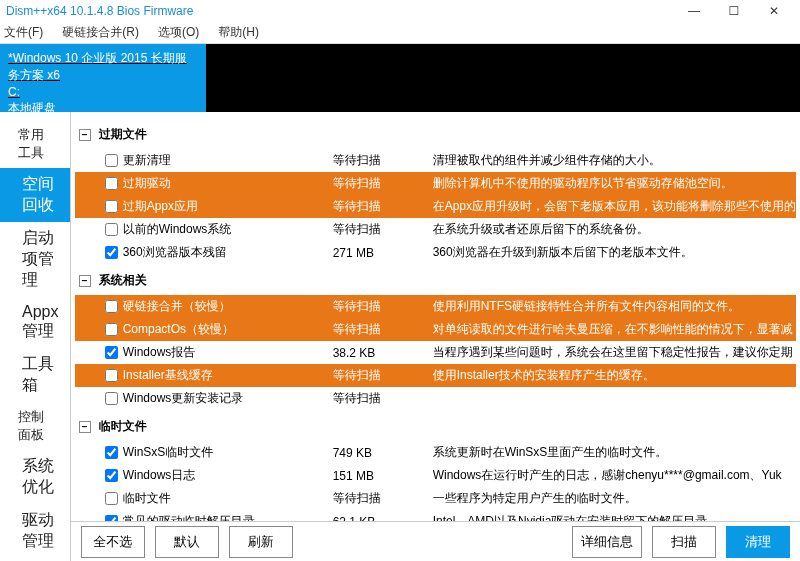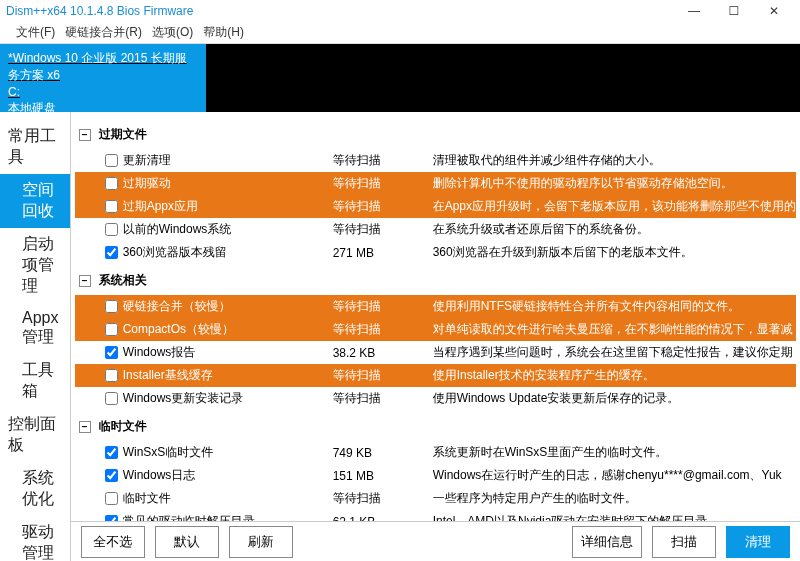--- a/index.html
+++ b/index.html
@@ -1,26 +1,26 @@
 <!DOCTYPE html>
 <html><head>
 <meta charset="utf-8">
 <style>
 * { box-sizing: border-box; margin: 0; padding: 0; font-family: "Microsoft YaHei", "Segoe UI", sans-serif; }
 body { width: 800px; height: 561px; background: #f0f0f0; overflow: hidden; font-size: 12px; }
 .titlebar { height: 22px; background: #fff; display: flex; align-items: center; padding: 0 6px; color: #1a8dd6; font-size: 12px; }
 .titlebar .title { flex: 1; }
 .titlebar .wbtn { width: 40px; text-align: center; color: #333; font-size: 12px; }
-.menubar { height: 22px; background: #fff; display: flex; align-items: center; padding: 0 16px; gap: 10px; font-size: 12px; color: #333; border-bottom: 1px solid #ddd;}
+.menubar { height: 22px; background: #fff; display: flex; align-items: center; padding: 0 4px; gap: 19px; font-size: 12px; color: #333; border-bottom: 1px solid #ddd;}
 .menubar span { cursor: default; }
 .tabbar { background: #000; height: 68px; display: flex; align-items: stretch; text-decoration: underline; }
 .tab { background: #0a9ae5; color: #fff; width: 206px; padding: 6px 8px; font-size: 12px; line-height: 1.4; }
 .main { display: flex; height: calc(561px - 22px - 22px - 68px); background: #fff; }
 .sidebar { width: 146px; border-right: 1px solid #ccc; padding-top: 8px; background: #fff; overflow: hidden;}
-.sbgroup { padding: 6px 8px; font-size: 16px; color: #222; }
+.sbgroup { padding: 6px 18px; font-size: 13px; color: #222; }
 .sbitem { padding: 6px 10px 6px 22px; font-size: 16px; color: #222; cursor: default; }
 .sbitem.active { background: #0a9ae5; color: #fff; }
 .content { flex: 1; display: flex; flex-direction: column; }
 .listwrap { flex: 1; overflow-y: auto; padding: 8px 4px 0 4px; }
 .section { margin-bottom: 2px; }
 .section-head { display: flex; align-items: center; padding: 6px 4px; font-size: 12px; font-weight: bold; }
 .collapser { width: 12px; height: 12px; display: inline-flex; align-items: center; justify-content: center; border: 1px solid #888; font-size: 10px; margin-right: 8px; line-height: 10px;}
 .row { display: flex; align-items: center; font-size: 12px; padding: 3px 0 3px 30px; gap: 0; }
 .row.hl { background: #e87817; color: #fff; }
 .row.hl input[type=checkbox] { accent-color: #fff; }
@@ -167,21 +167,20 @@
             <span class="name">Installer基线缓存</span>
             <span class="size">等待扫描</span>
             <span class="desc">使用Installer技术的安装程序产生的缓存。</span>
           </div>
           <div class="row">
             <span class="cb">
               <input type="checkbox" style="">
             </span>
             <span class="name">Windows更新安装记录</span>
             <span class="size">等待扫描</span>
-            <span class="desc">使用Windows Update安装更新后保存的记录。</span>
           </div>
         </div>
         <div class="section">
           <div class="section-head">
             <span class="collapser">−</span>
             <span>临时文件</span>
           </div>
           <div class="row">
             <span class="cb">
               <input type="checkbox" checked="" style="">

